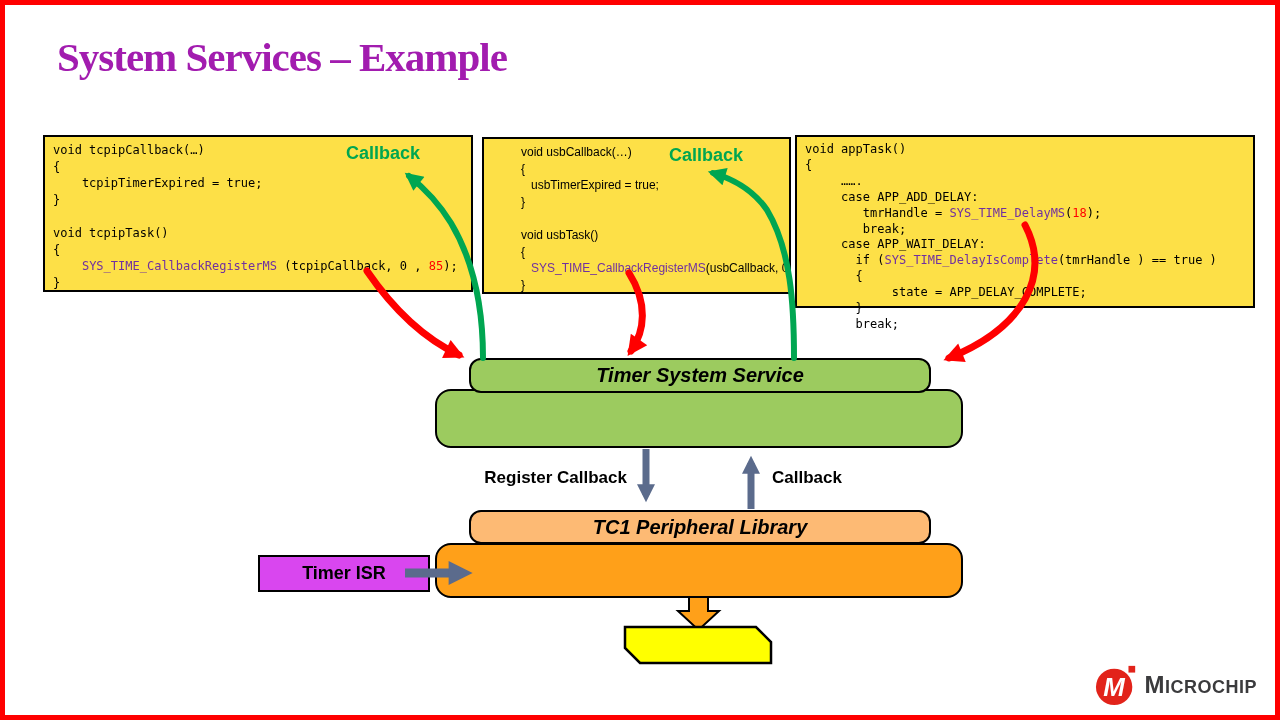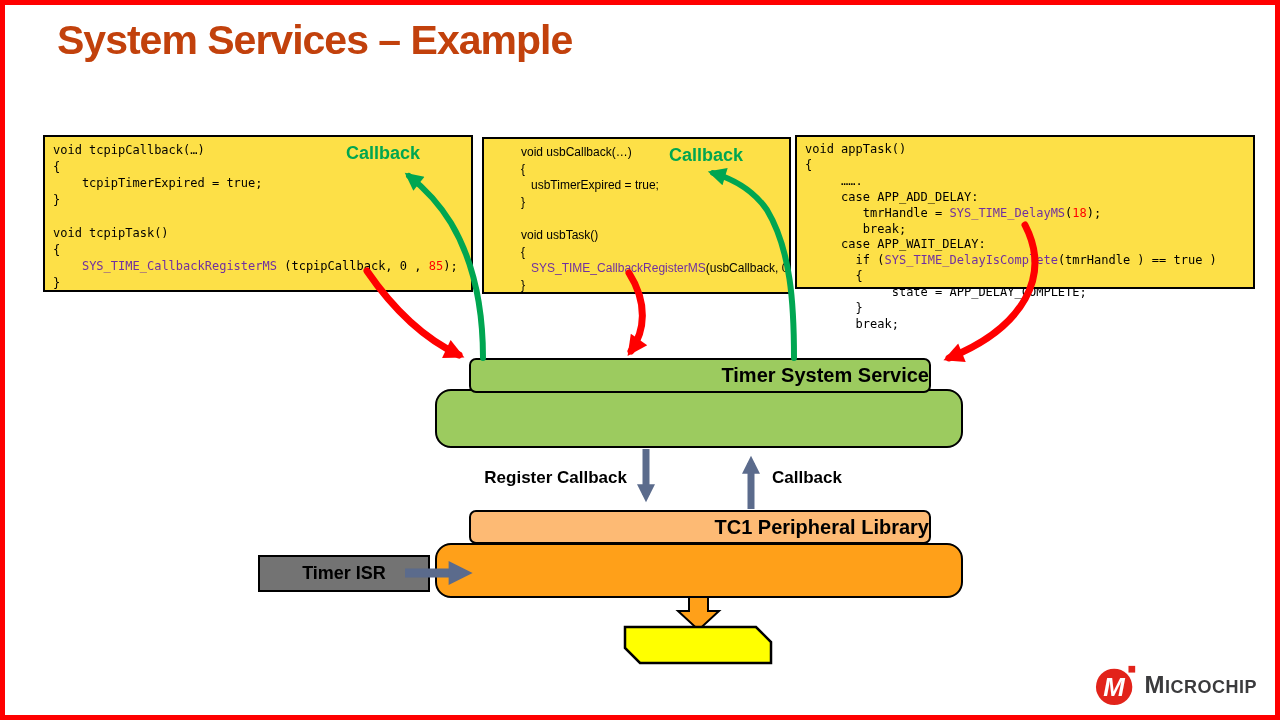--- a/index.html
+++ b/index.html
@@ -2,55 +2,55 @@
 <html><head>
 <meta charset="utf-8">
 <style>
   html,body{margin:0;padding:0;background:#888;}
   .slide{
     position:relative; width:1280px; height:720px; box-sizing:border-box;
     background:#fff; border:5px solid #FF0000; overflow:hidden;
     font-family:"Liberation Sans", sans-serif;
   }
   .title{
-    position:absolute; left:52px; top:12px;
-    font-size:41px; font-weight:bold; color:#c2410c; letter-spacing:-1px;
+    position:absolute; left:52px; top:28px;
+    font-size:41px; font-weight:bold; color:#a21caf; letter-spacing:-1px;font-family:Liberation Serif, serif;
   }
   
   .codebox{
     position:absolute; box-sizing:border-box;
     background:#fde047; border:2px solid #000;
     padding:5px 8px; white-space:pre; color:#000;
   }
   .mono{ font-family:"DejaVu Sans Mono", monospace; font-size:12px; line-height:16.6px; }
   .prop{ font-family:"Liberation Sans", sans-serif; font-size:12px; line-height:16.6px; }
   #codebox-tcpip{ left:38px;  top:130px; width:430px; height:157px; }
   #codebox-usb  { left:477px; top:132px; width:309px; height:157px;padding-left:37px; }
-  #codebox-app  { left:790px; top:130px; width:460px; height:154px; line-height:15.9px; }
+  #codebox-app  { left:790px; top:130px; width:460px; height:173px; line-height:15.9px; }
   .c-purple{ color:#7030A0; }
   .c-red{ color:#FF0000; }
   .cb-label{
     position:absolute; font-size:18px; font-weight:bold; color:#00A651; z-index:4;
   }
   #cb-label-1{ left:341px; top:138px; }
   #cb-label-2{ left:664px; top:140px; }
   
   .bigbox{ position:absolute; box-sizing:border-box; border:2.5px solid #000; border-radius:16px; z-index:2; }
   .labelbox{
-    position:absolute; box-sizing:border-box; border:2.5px solid #000; border-radius:7px; z-index:3;
-    display:flex; align-items:center; justify-content:flex-end;
-    font-size:20px; font-weight:bold; color:#000;
+    position:absolute; box-sizing:border-box; border:2.5px solid #000; border-radius:12px; z-index:3;
+    display:flex; align-items:center; justify-content:center;
+    font-size:20px; font-weight:bold; color:#000;font-style:italic;
   }
   #green-big   { left:430px; top:384px; width:528px; height:59px; background:#9CCB5F; }
   #green-label { left:464px; top:353px; width:462px; height:35px; background:#9CCB5F; }
   #orange-big  { left:430px; top:538px; width:528px; height:55px; background:#FFA019; }
   #orange-label{ left:464px; top:505px; width:462px; height:34px; background:#fdba74; }
   #timer-isr{
     position:absolute; left:253px; top:550px; width:172px; height:37px; box-sizing:border-box;
-    background:#737373; border:2px solid #000; z-index:3;
+    background:#d946ef; border:2px solid #000; z-index:3;
     display:flex; align-items:center; justify-content:center;
     font-size:18px; font-weight:bold; color:#000;
   }
   .conn-label{ position:absolute; font-size:17px; font-weight:bold; color:#000; z-index:4; }
   #reg-cb-label{ left:450px; top:463px; width:172px; text-align:right; }
   #cb-up-label { left:767px; top:463px; }
   #tmr1-text{
     position:absolute; left:620px; top:622px; width:146px; height:36px; z-index:7;
     display:flex; align-items:center; justify-content:center;
     font-size:20px; font-weight:bold; color:#000;

